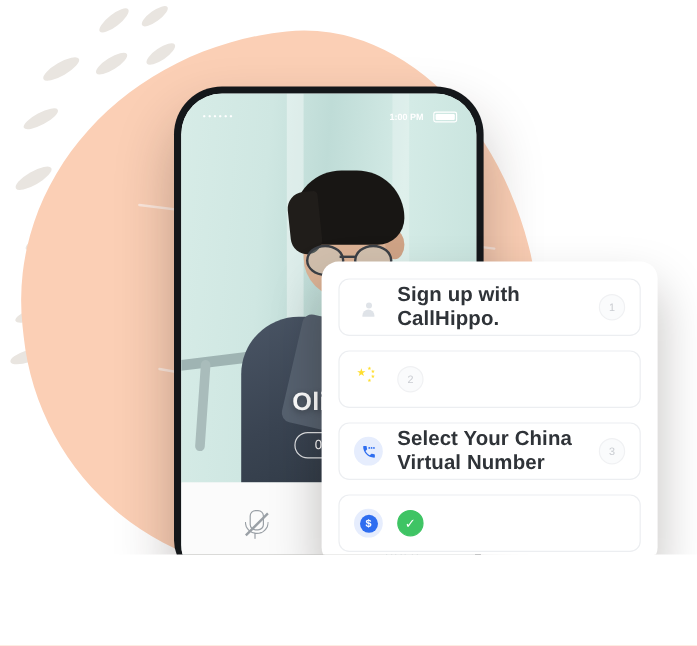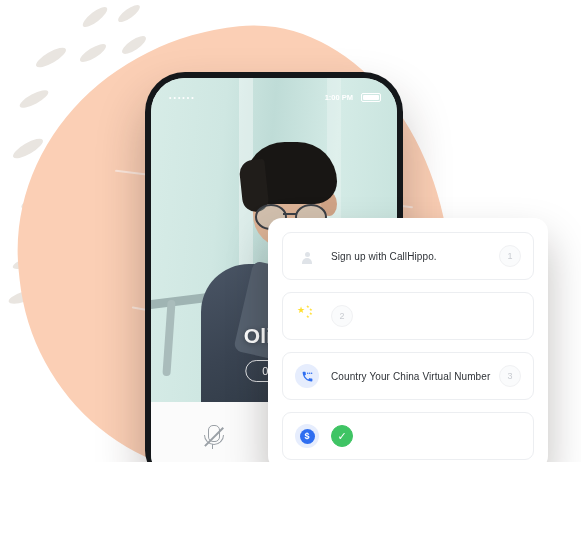--- a/index.html
+++ b/index.html
@@ -180,21 +180,21 @@
   }
   .step{
     height:48px;margin-bottom:12px;
     border:1px solid #eceef1;border-radius:9px;
     display:flex;align-items:center;padding:0 12px;box-sizing:border-box;
     background:#fff;
   }
   .step:last-child{margin-bottom:0;}
   .step-ic{width:24px;height:24px;flex:0 0 24px;margin-right:12px;position:relative;}
   .step-label{
-    flex:1;font-size:10px;color:#2f3338;font-weight:normal;letter-spacing:.1px;
+    flex:1;font-size:17px;color:#2f3338;font-weight:bold;letter-spacing:.1px;
   }
   .badge{
     width:20px;height:20px;border-radius:50%;flex:0 0 20px;
     display:flex;align-items:center;justify-content:center;
     font-size:9px;color:#c9ccd1;background:#fafbfc;border:1px solid #f0f1f3;
   }
   .badge.done{
     background:#3fc464;border-color:#3fc464;color:#fff;font-size:11px;
   }
 
@@ -350,21 +350,21 @@
       <span class="step-ic">
         <span class="ic-circle">
           <svg width="13" height="13" viewBox="0 0 24 24" aria-hidden="true">
             <path fill="#2f6ef0" d="M6.6 10.8c1.4 2.8 3.8 5.1 6.6 6.6l2.2-2.2c.3-.3.7-.4 1-.2 1.2.4 2.4.6 3.6.6.6 0 1 .4 1 1V20c0 .6-.4 1-1 1C10.6 21 3 13.4 3 4c0-.6.4-1 1-1h3.5c.6 0 1 .4 1 1 0 1.3.2 2.5.6 3.6.1.3 0 .7-.2 1l-2.3 2.2z"></path>
             <circle fill="#2f6ef0" cx="16" cy="6" r="1.4"></circle>
             <circle fill="#2f6ef0" cx="19.6" cy="6" r="1.4"></circle>
             <circle fill="#2f6ef0" cx="12.4" cy="6" r="1.4"></circle>
           </svg>
         </span>
       </span>
-      <span class="step-label">Country Your China Virtual Number</span>
+      <span class="step-label">Select Your China Virtual Number</span>
       <span class="badge">3</span>
     </div>
 
     <div class="step">
       <span class="step-ic">
         <span class="ic-circle">
             <span class="ic-dollar">$</span>
           </span>
       </span>
       <span class="badge done">✓</span>

